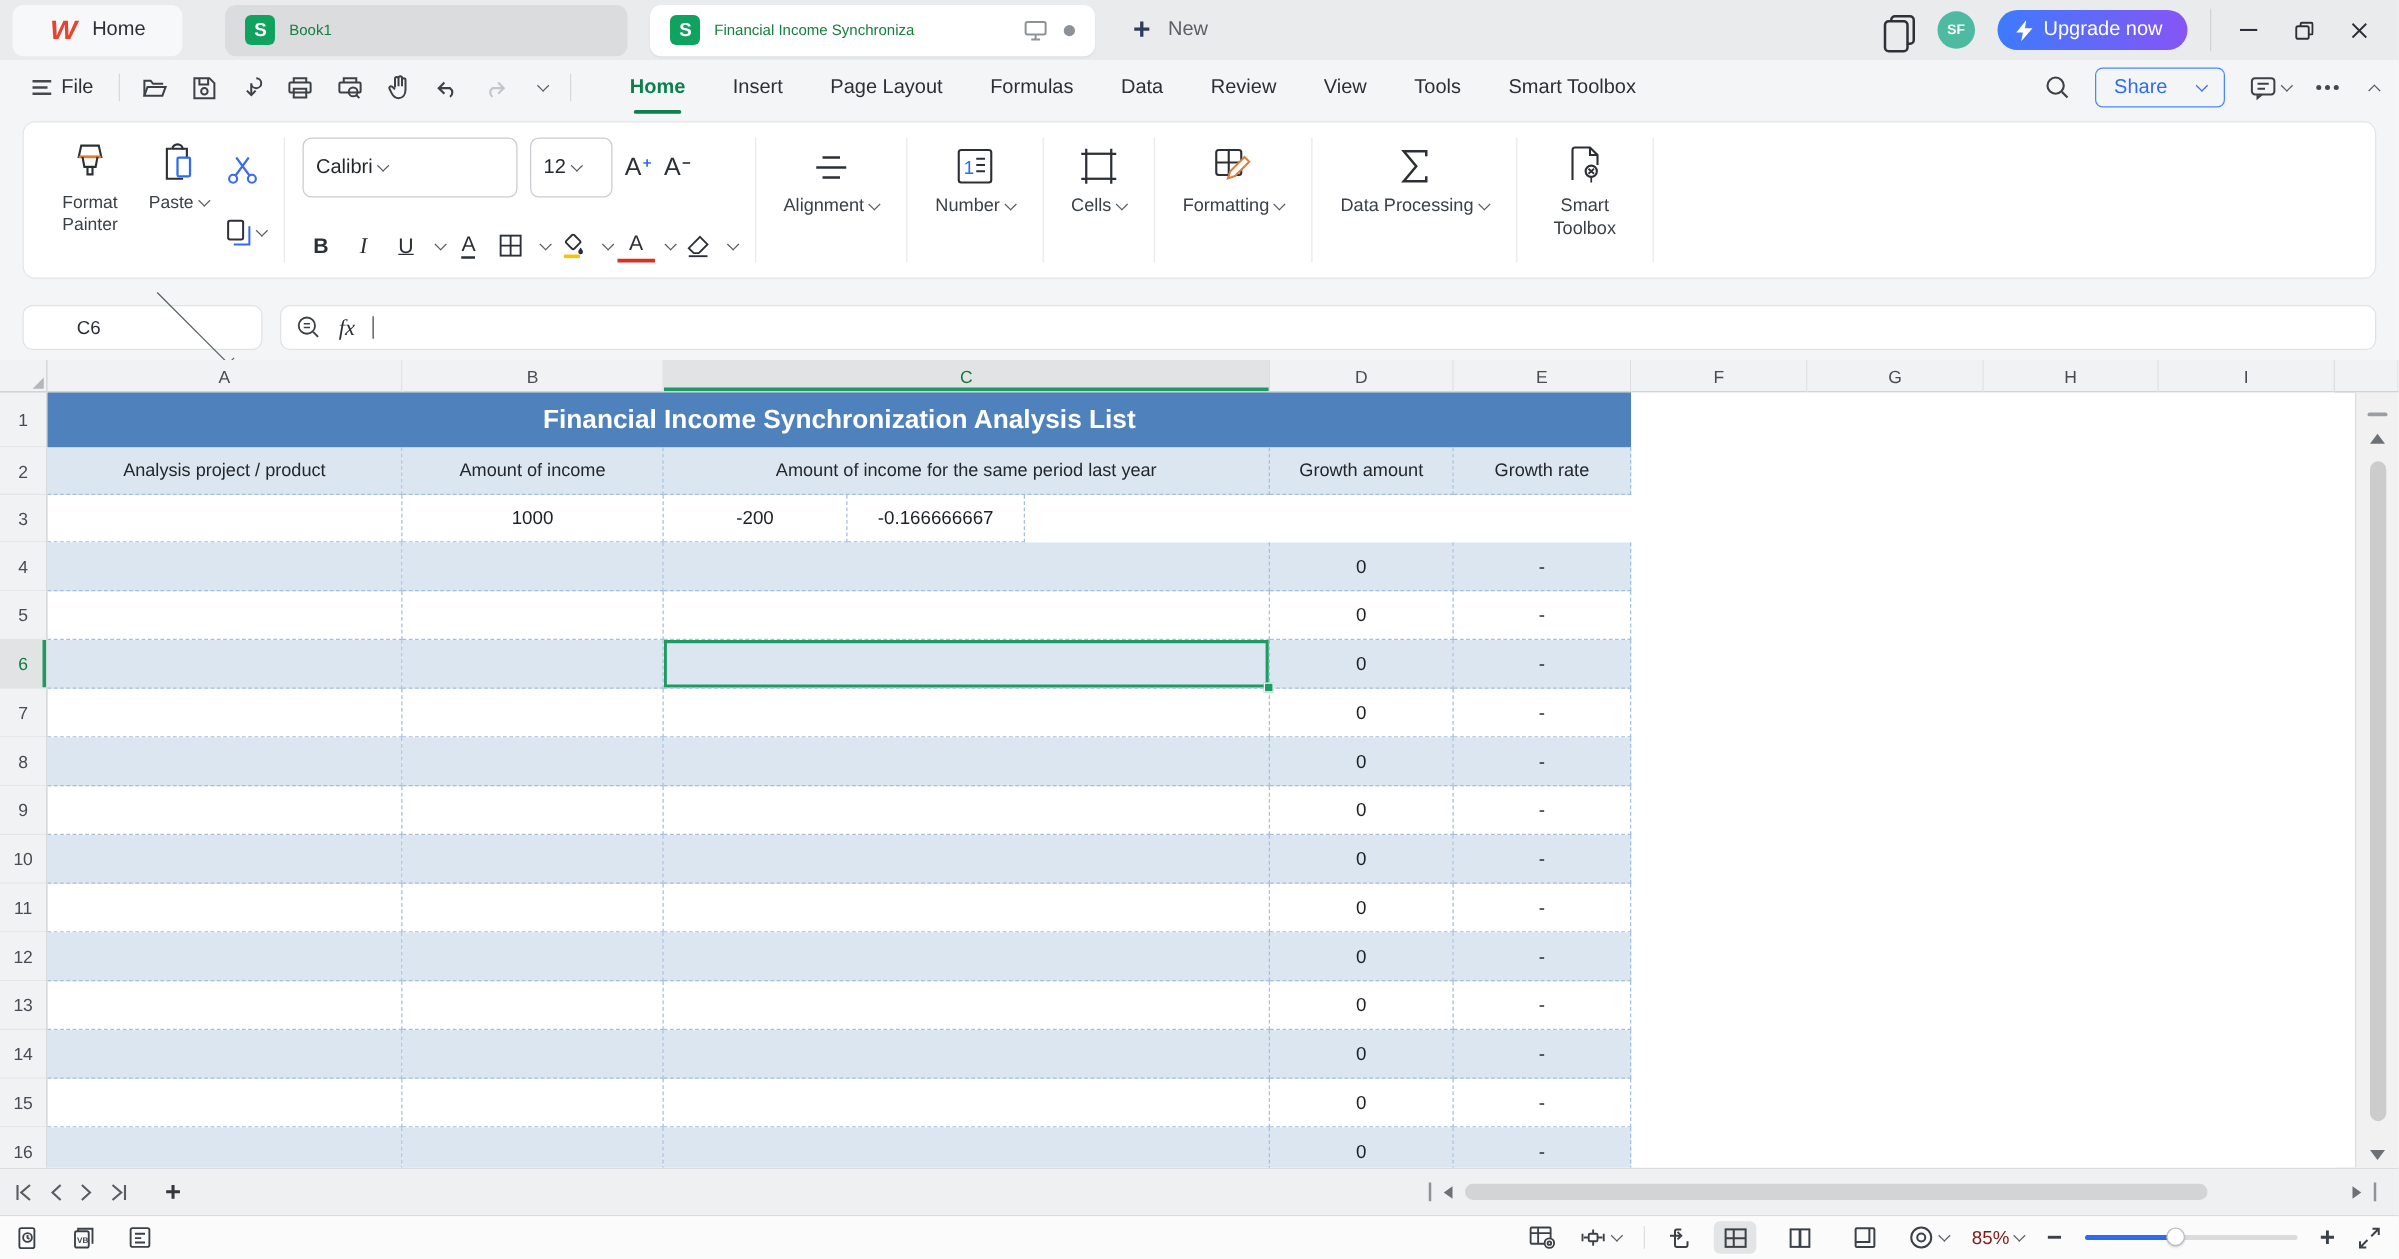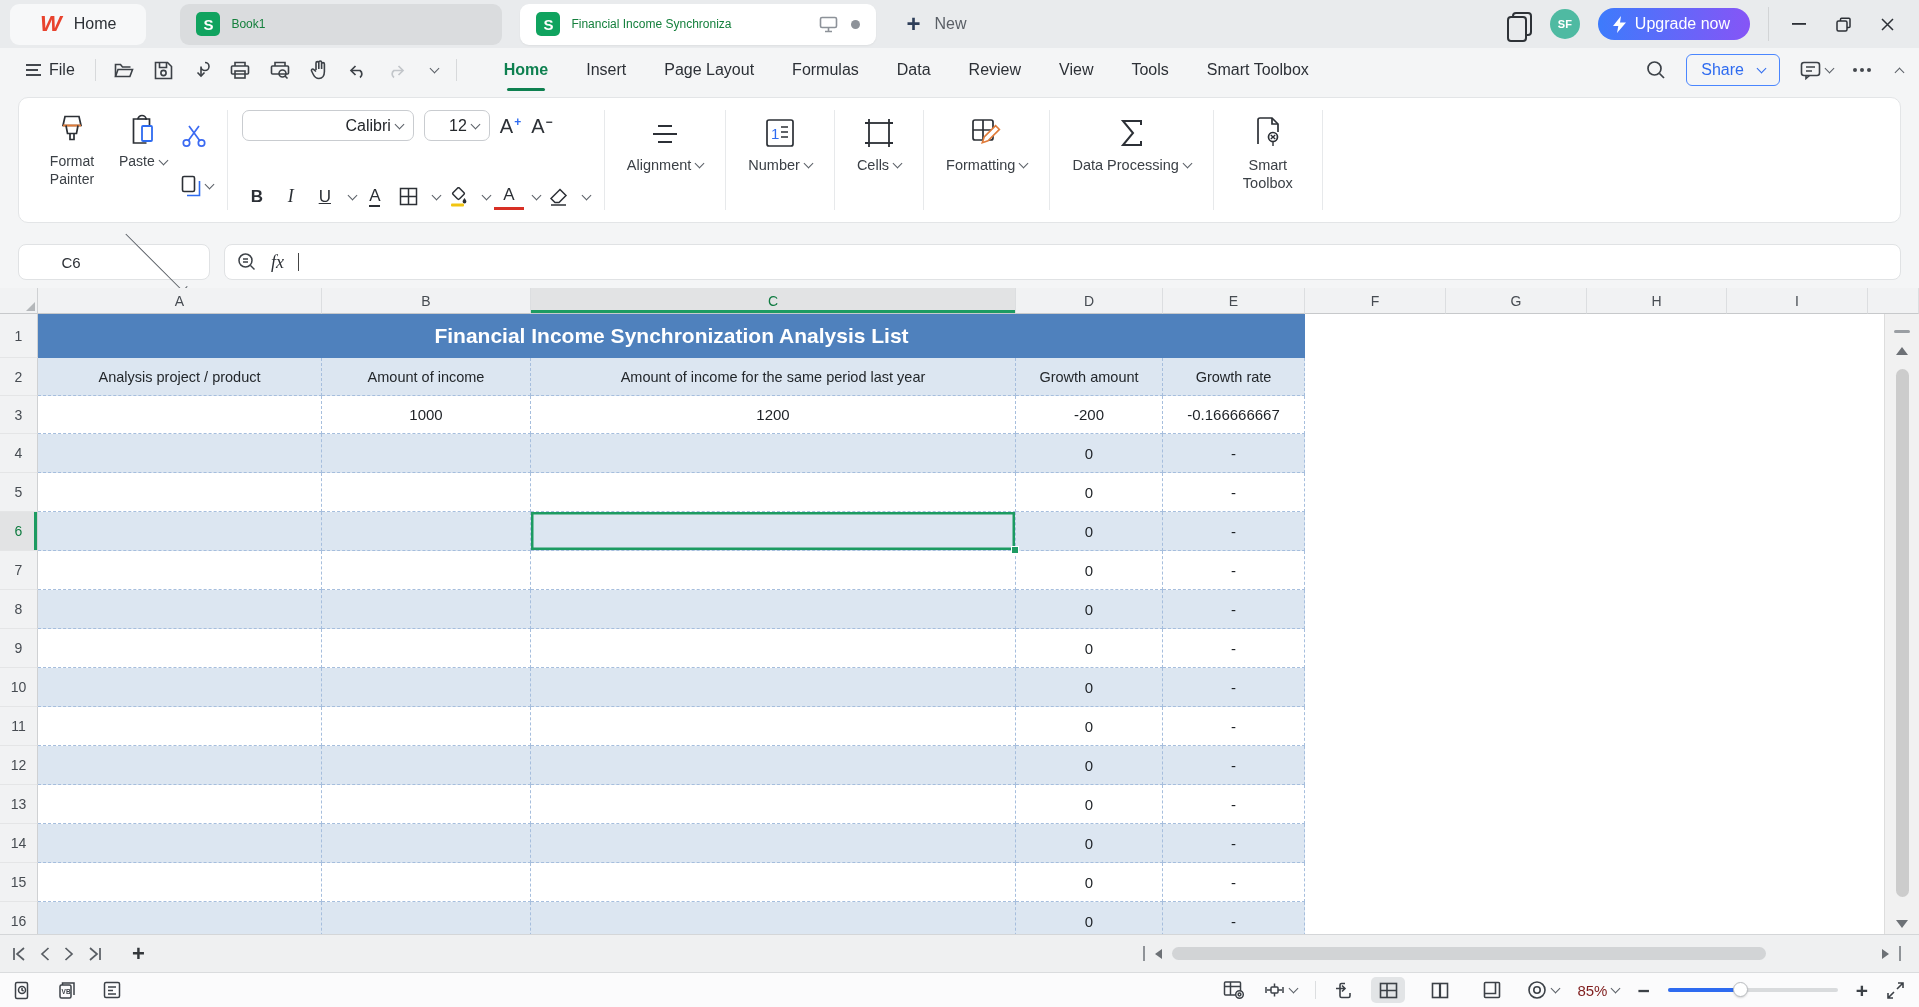--- a/index.html
+++ b/index.html
@@ -46,39 +46,39 @@
 .qat{display:flex;align-items:center;gap:20px;padding:0 8px}
 .qicon{color:#3c4147}
 .qicon.disabled{color:#c2c6ca}
 .menu-items{display:flex;align-items:center;gap:0;margin-left:18px}
 .mitem{font-size:16px;color:#2c3036;padding:9px 19px;white-space:nowrap}
 .mitem.active{color:#0e8050;font-weight:700;position:relative}
 .mitem.active::after{content:"";position:absolute;left:22px;right:22px;bottom:-3px;height:3px;
  background:#0e8050;border-radius:2px}
 .mb-right{margin-left:auto;display:flex;align-items:center;gap:20px}
 .share-btn{border:1px solid #4a86ff;color:#2e6bf0;border-radius:6px;height:32px;display:flex;
- align-items:center;gap:9px;padding:0 14px;font-size:16px}
+ align-items:center;gap:19px;padding:0 14px;font-size:16px}
 .share-btn .chv{border-color:#2e6bf0}
 .dots{display:flex;gap:3px}
 .dots i{width:4px;height:4px;border-radius:50%;background:#44484e}
 
 .ribbonwrap{height:144px;padding:5px 18px 13px}
 .ribbon{background:#fff;border:1px solid #e3e5e7;border-radius:10px;height:100%;display:flex;
  align-items:stretch;padding:10px 14px}
 .bigbtn{display:flex;flex-direction:column;align-items:center;justify-content:flex-start;
  padding:4px 8px;gap:7px}
 .bigbtn .bicon{height:34px;display:flex;align-items:flex-end;justify-content:center}
 .blabel{font-size:14px;color:#3b4046;text-align:center;line-height:1.25;display:flex;align-items:center}
 .blabel.wrap{display:block;width:62px}
 .smallcol{display:flex;flex-direction:column;justify-content:space-around;padding:2px 6px}
 .vdiv{width:1px;background:#e7e9eb;margin:2px 8px}
 .fontblock{display:flex;flex-direction:column;justify-content:space-between;padding:2px 6px}
 .frow{display:flex;align-items:center;gap:10px}
-.select{border:1px solid #c9ccd0;border-radius:7px;height:31px;display:flex;align-items:center;
- padding:0 10px;font-size:16px;color:#24272b;background:#fff;justify-content:flex-end}
+.select{border:1px solid #c9ccd0;border-radius:7px;height:48px;display:flex;align-items:center;
+ padding:0 10px;font-size:16px;color:#24272b;background:#fff;justify-content:flex-start}
 .sel-font{width:172px}
 .sel-size{width:66px}
 .fsz{font-size:20px;color:#2c3036;display:flex;align-items:flex-start;line-height:1}
 .fsz sup{font-size:12px;font-weight:700;color:#2e6bf0;margin-left:1px}
 .fmt-ico{width:30px;height:27px;display:flex;align-items:center;justify-content:center;color:#2c3036;
  font-size:17px}
 .b-bold{font-weight:800}
 .b-it{font-style:italic;font-family:"Liberation Serif",serif;font-size:18px}
 .b-un{text-decoration:underline}
 .b-st{border-bottom:2px solid #2c3036;line-height:1;padding-bottom:1px}
@@ -549,21 +549,20 @@
         <div class="tcell hdrcell" style="width: 142px;">Growth rate</div>
         <div class="pcell" style="width: 141px;"></div>
         <div class="pcell" style="width: 141px;"></div>
         <div class="pcell" style="width: 140px;"></div>
         <div class="pcell" style="width: 141px;"></div>
       </div>
       <div class="gr" style="height: 38px;">
         <div class="rowhdr">3</div>
         <div class="tcell" style="width: 284px;"></div>
         <div class="tcell" style="width: 209px;">1000</div>
-        <div class="tcell" style="width: 485px;">1200</div>
         <div class="tcell" style="width: 147px;">-200</div>
         <div class="tcell" style="width: 142px;">-0.166666667</div>
         <div class="pcell" style="width: 141px;"></div>
         <div class="pcell" style="width: 141px;"></div>
         <div class="pcell" style="width: 140px;"></div>
         <div class="pcell" style="width: 141px;"></div>
       </div>
       <div class="gr" style="height: 39px;">
         <div class="rowhdr">4</div>
         <div class="tcell shade" style="width: 284px;"></div>

